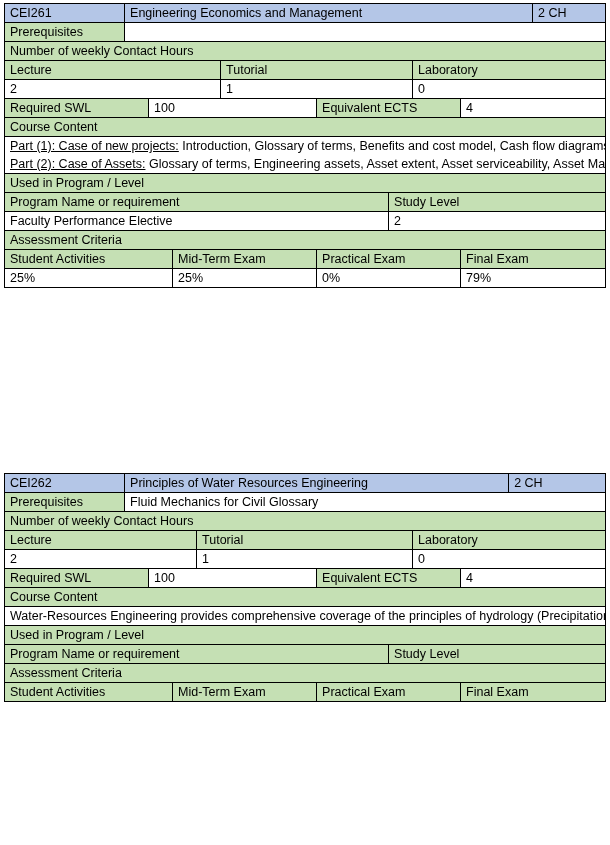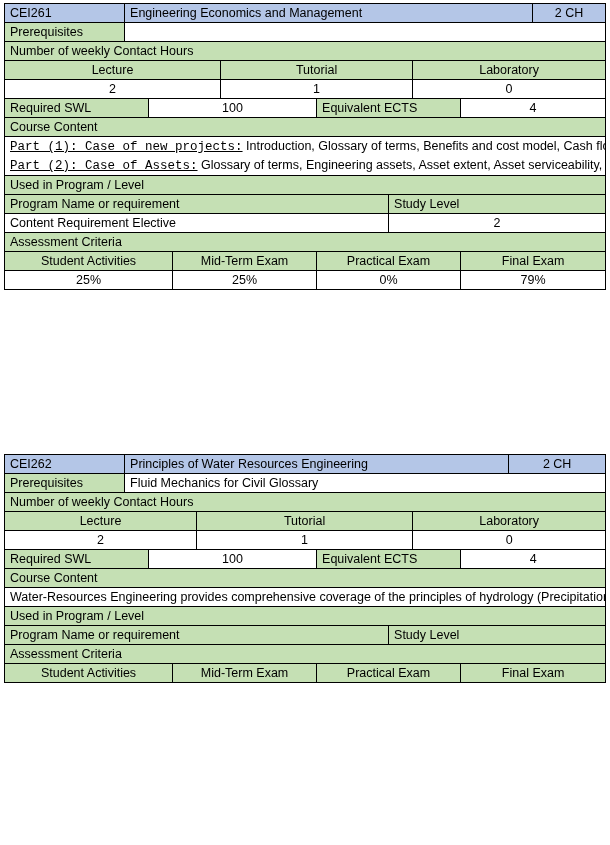--- a/index.html
+++ b/index.html
@@ -4,25 +4,25 @@
 <style>
   html, body { margin: 0; padding: 0; background: #ffffff; }
   body { width: 610px; height: 845px; position: relative; overflow: hidden;
          font-family: "Liberation Sans", sans-serif; font-size: 12.5px; color: #000; }
   table.course { position: absolute; left: 4px; width: 601px; border-collapse: collapse; table-layout: fixed; }
   table.course td { border: 1px solid #000; padding: 0 5px; height: 18px; line-height: 18px;
                     white-space: nowrap; overflow: hidden; vertical-align: middle; }
   .blue { background: #b4c6e7; }
   .green { background: #c5e0b4; }
   .white { background: #ffffff; }
-  .center { text-align: center; }
+  .center { text-align: left; }
   td.content { white-space: normal; text-align: justify; line-height: 19px; padding: 1px 5px 2px 5px; height: auto; }
-  .u { text-decoration: underline; font-family: Liberation Mono, monospace; }
+  .u { text-decoration: underline; }
   #t1 { top: 3px; }
-  #t2 { top: 454px; }
+  #t2 { top: 473px; }
 </style>
 </head>
 <body>
 
 <table class="course" id="t1">
   <colgroup>
     <col style="width:24px">
       <col style="width:24px">
       <col style="width:24px">
       <col style="width:24px">
@@ -87,21 +87,21 @@
     </td>
   </tr>
   <tr>
     <td class="green" colspan="25">Used in Program / Level</td>
   </tr>
   <tr>
     <td class="green" colspan="16">Program Name or requirement</td>
     <td class="green" colspan="9">Study Level</td>
   </tr>
   <tr>
-    <td class="white" colspan="16">Content Requirement Elective</td>
+    <td class="white" colspan="16">Faculty Performance Elective</td>
     <td class="white center" colspan="9">2</td>
   </tr>
   <tr>
     <td class="green" colspan="25">Assessment Criteria</td>
   </tr>
   <tr>
     <td class="green center" colspan="7">Student Activities</td>
     <td class="green center" colspan="6">Mid-Term Exam</td>
     <td class="green center" colspan="6">Practical Exam</td>
     <td class="green center" colspan="6">Final Exam</td>

